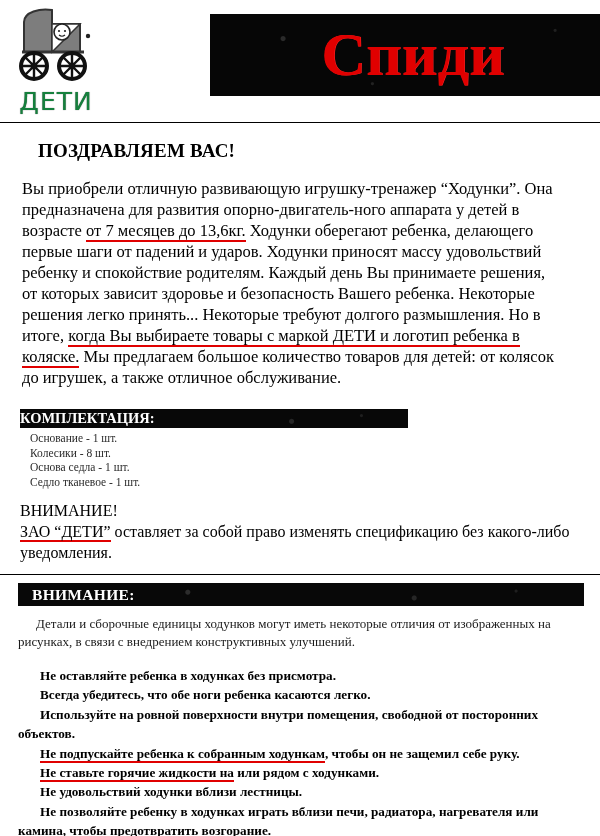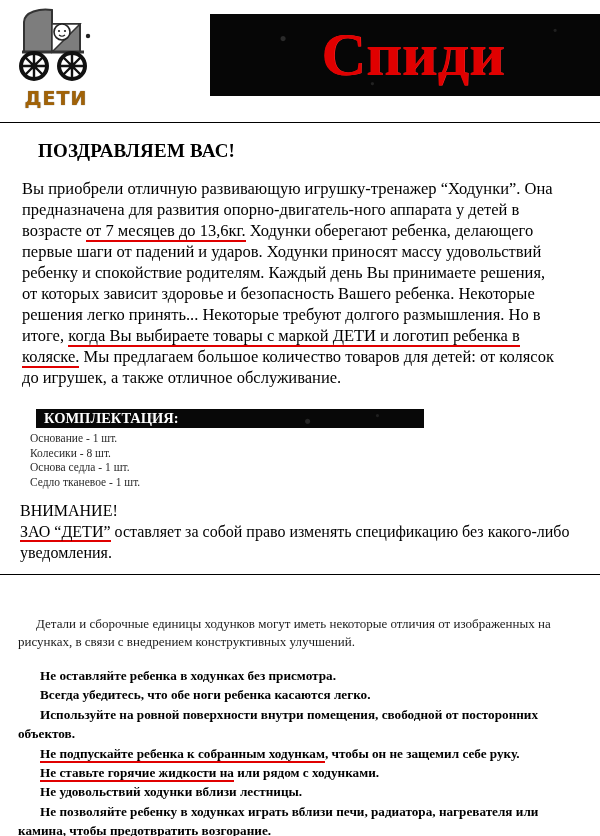--- a/index.html
+++ b/index.html
@@ -31,24 +31,24 @@
     position: absolute;
     left: 8px;
     top: 8px;
     width: 96px;
     height: 104px;
     text-align: center;
   }
   .logo-svg { display: block; margin: 0 auto; }
   .logo-word {
     font-family: "DejaVu Sans", sans-serif;
-    font-weight: bold;
-    font-size: 19px;
+    font-weight: normal;
+    font-size: 25px;
     letter-spacing: 1px;
-    color: #a16207;
+    color: #15803d;
     text-shadow: 0 0 1px #555;
     margin-top: 1px;
   }
   .title-banner {
     position: absolute;
     left: 210px;
     top: 14px;
     width: 378px;
     height: 82px;
     background: #060606;
@@ -112,26 +112,25 @@
       radial-gradient(circle at 70% 65%, #262626 0 2px, transparent 3px),
       radial-gradient(circle at 88% 35%, #1f1f1f 0 1px, transparent 2px);
     color: #ffffff;
     font-weight: bold;
     font-family: "Liberation Serif", "DejaVu Serif", serif;
     display: flex;
     align-items: center;
   }
   .bar-komplekt {
     position: absolute;
-    left: 36px;
+    left: 20px;
     top: 281px;
     width: 388px;
     height: 19px;
     font-size: 14.5px;
-    padding-left: 8px;
     box-sizing: border-box;
   }
   .parts-list {
     position: absolute;
     left: 30px;
     top: 303px;
     font-size: 11.5px;
     line-height: 14.6px;
     color: #2a2a2a;
   }
@@ -243,20 +242,23 @@
       <div>Седло тканевое - 1 шт.</div>
     </div>
 
     <div class="attention1">
       <div class="head">ВНИМАНИЕ!</div>
       <div><span class="u-red">ЗАО “ДЕТИ”</span><span> оставляет за собой право изменять спецификацию без какого-либо уведомления.</span></div>
     </div>
 
     <hr class="rule rule-mid">
 
+    <div class="bar bar-vnimanie">
+      <span>ВНИМАНИЕ:</span>
+    </div>
 
     <div class="notice">
       <p>Детали и сборочные единицы ходунков могут иметь некоторые отличия от изображенных на рисунках, в связи с внедрением конструктивных улучшений.</p>
     </div>
 
     <div class="warn-list">
       <p><span>Не оставляйте ребенка в ходунках без присмотра.</span></p>
       <p><span>Всегда убедитесь, что обе ноги ребенка касаются легко.</span></p>
       <p><span>Используйте на ровной поверхности внутри помещения, свободной от посторонних объектов.</span></p>
       <p><span class="u-red">Не подпускайте ребенка к собранным  ходункам</span><span>, чтобы он не защемил себе руку.</span></p>

